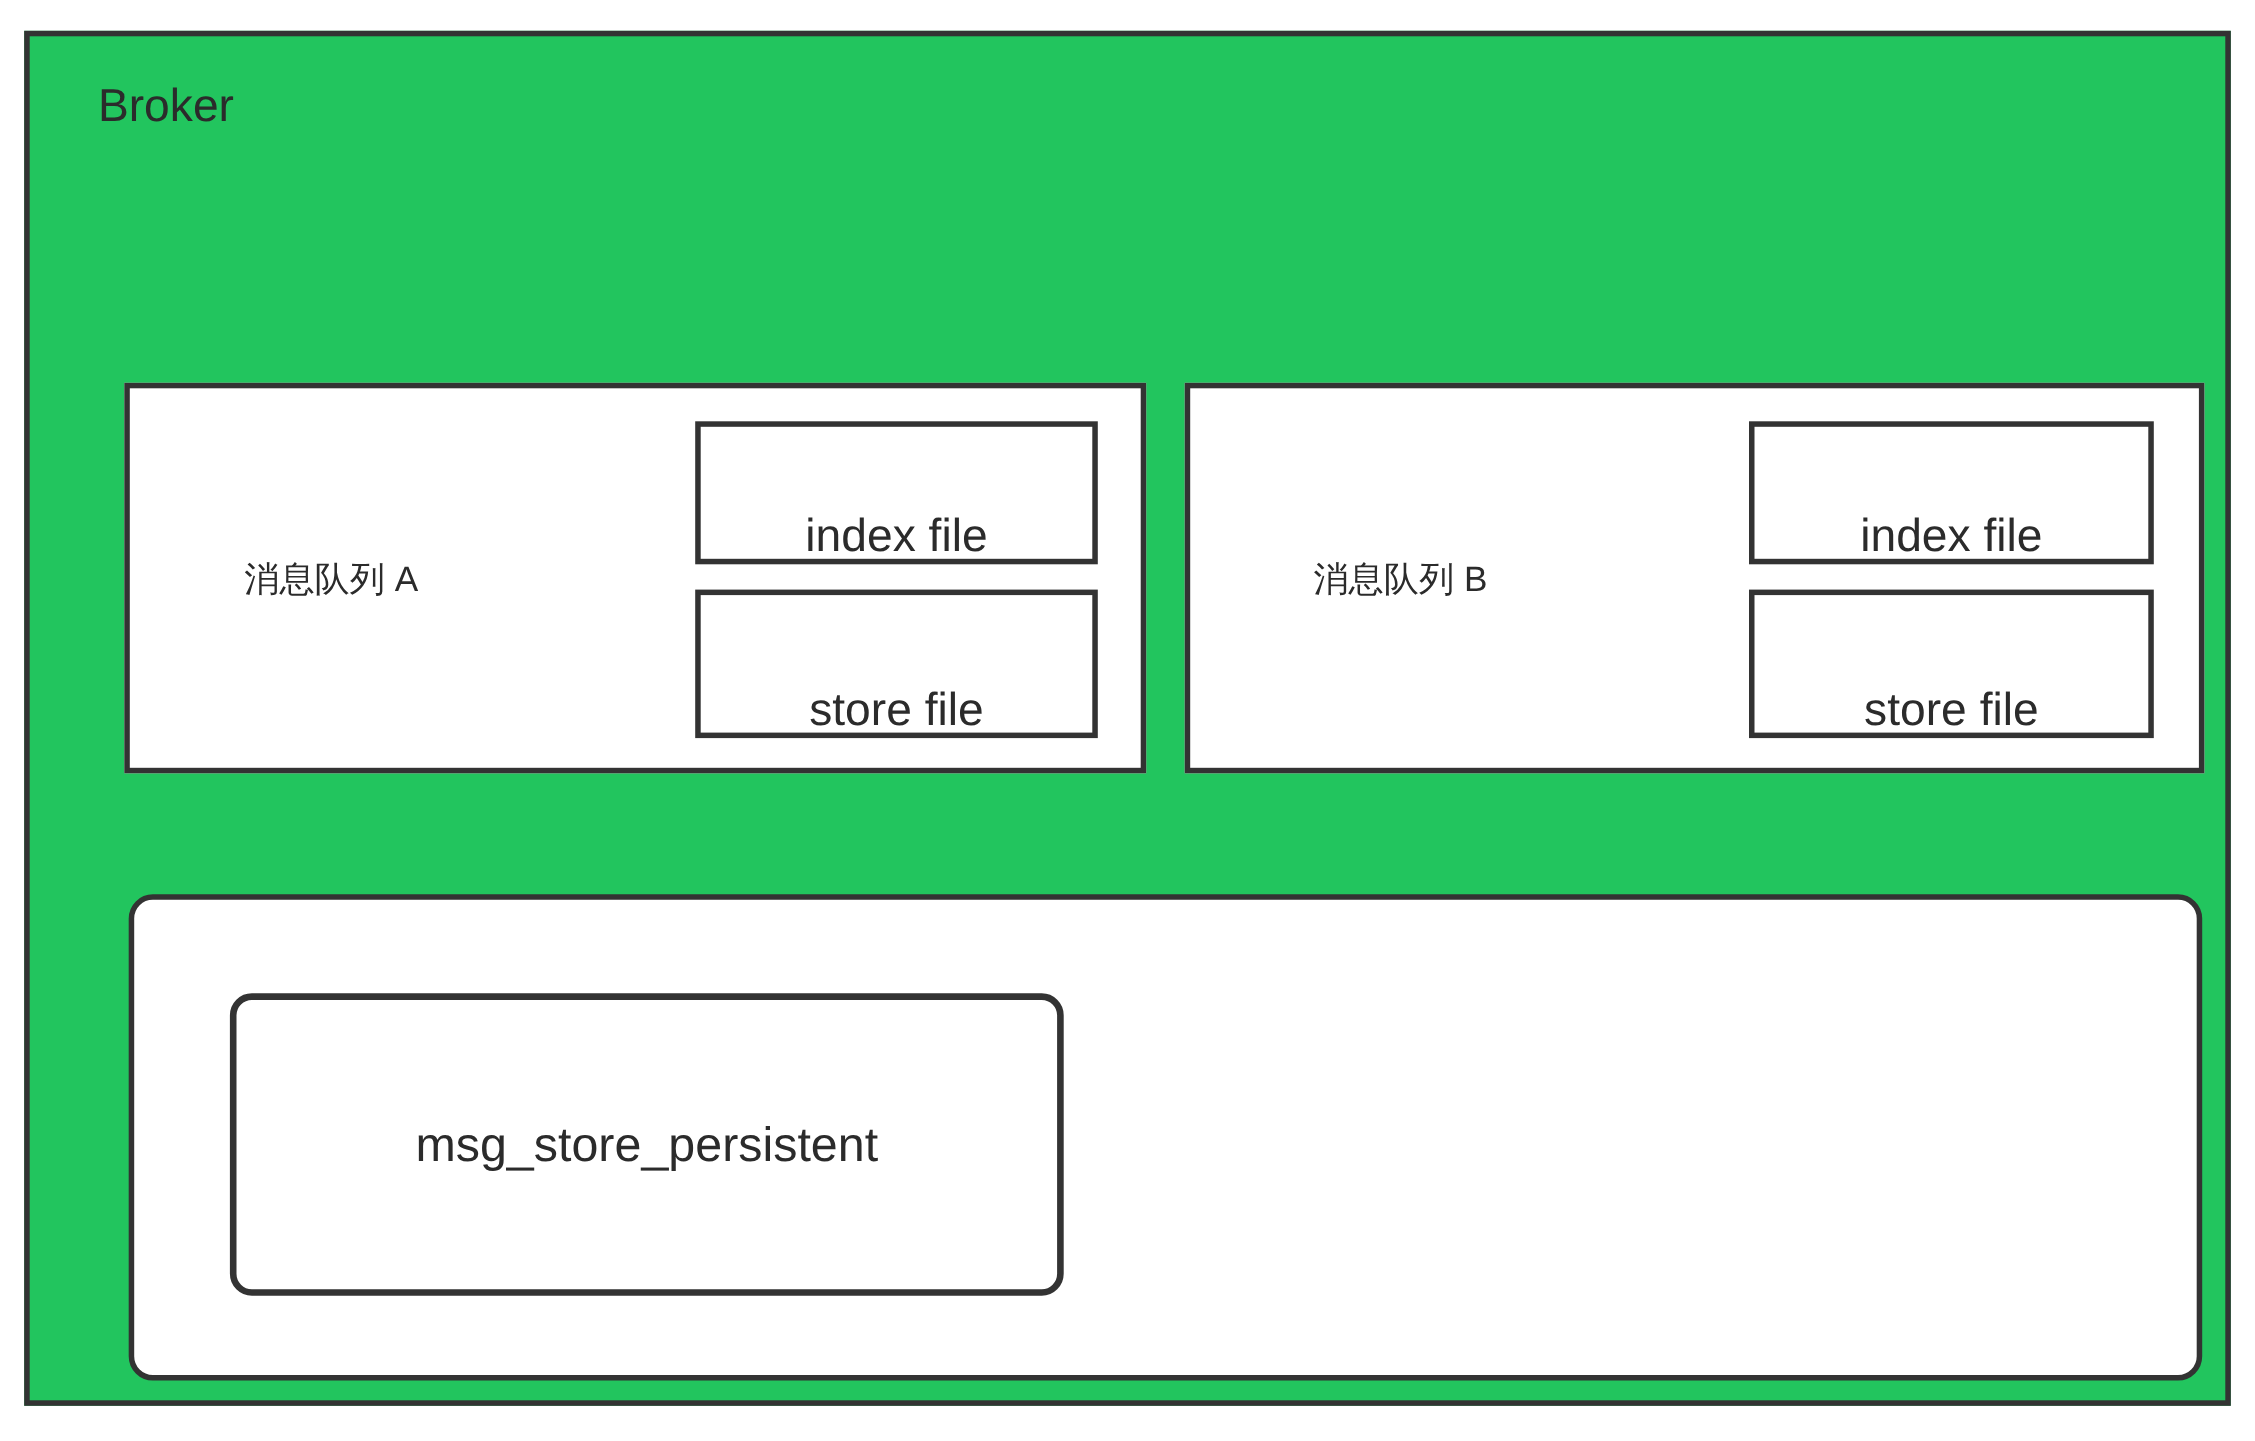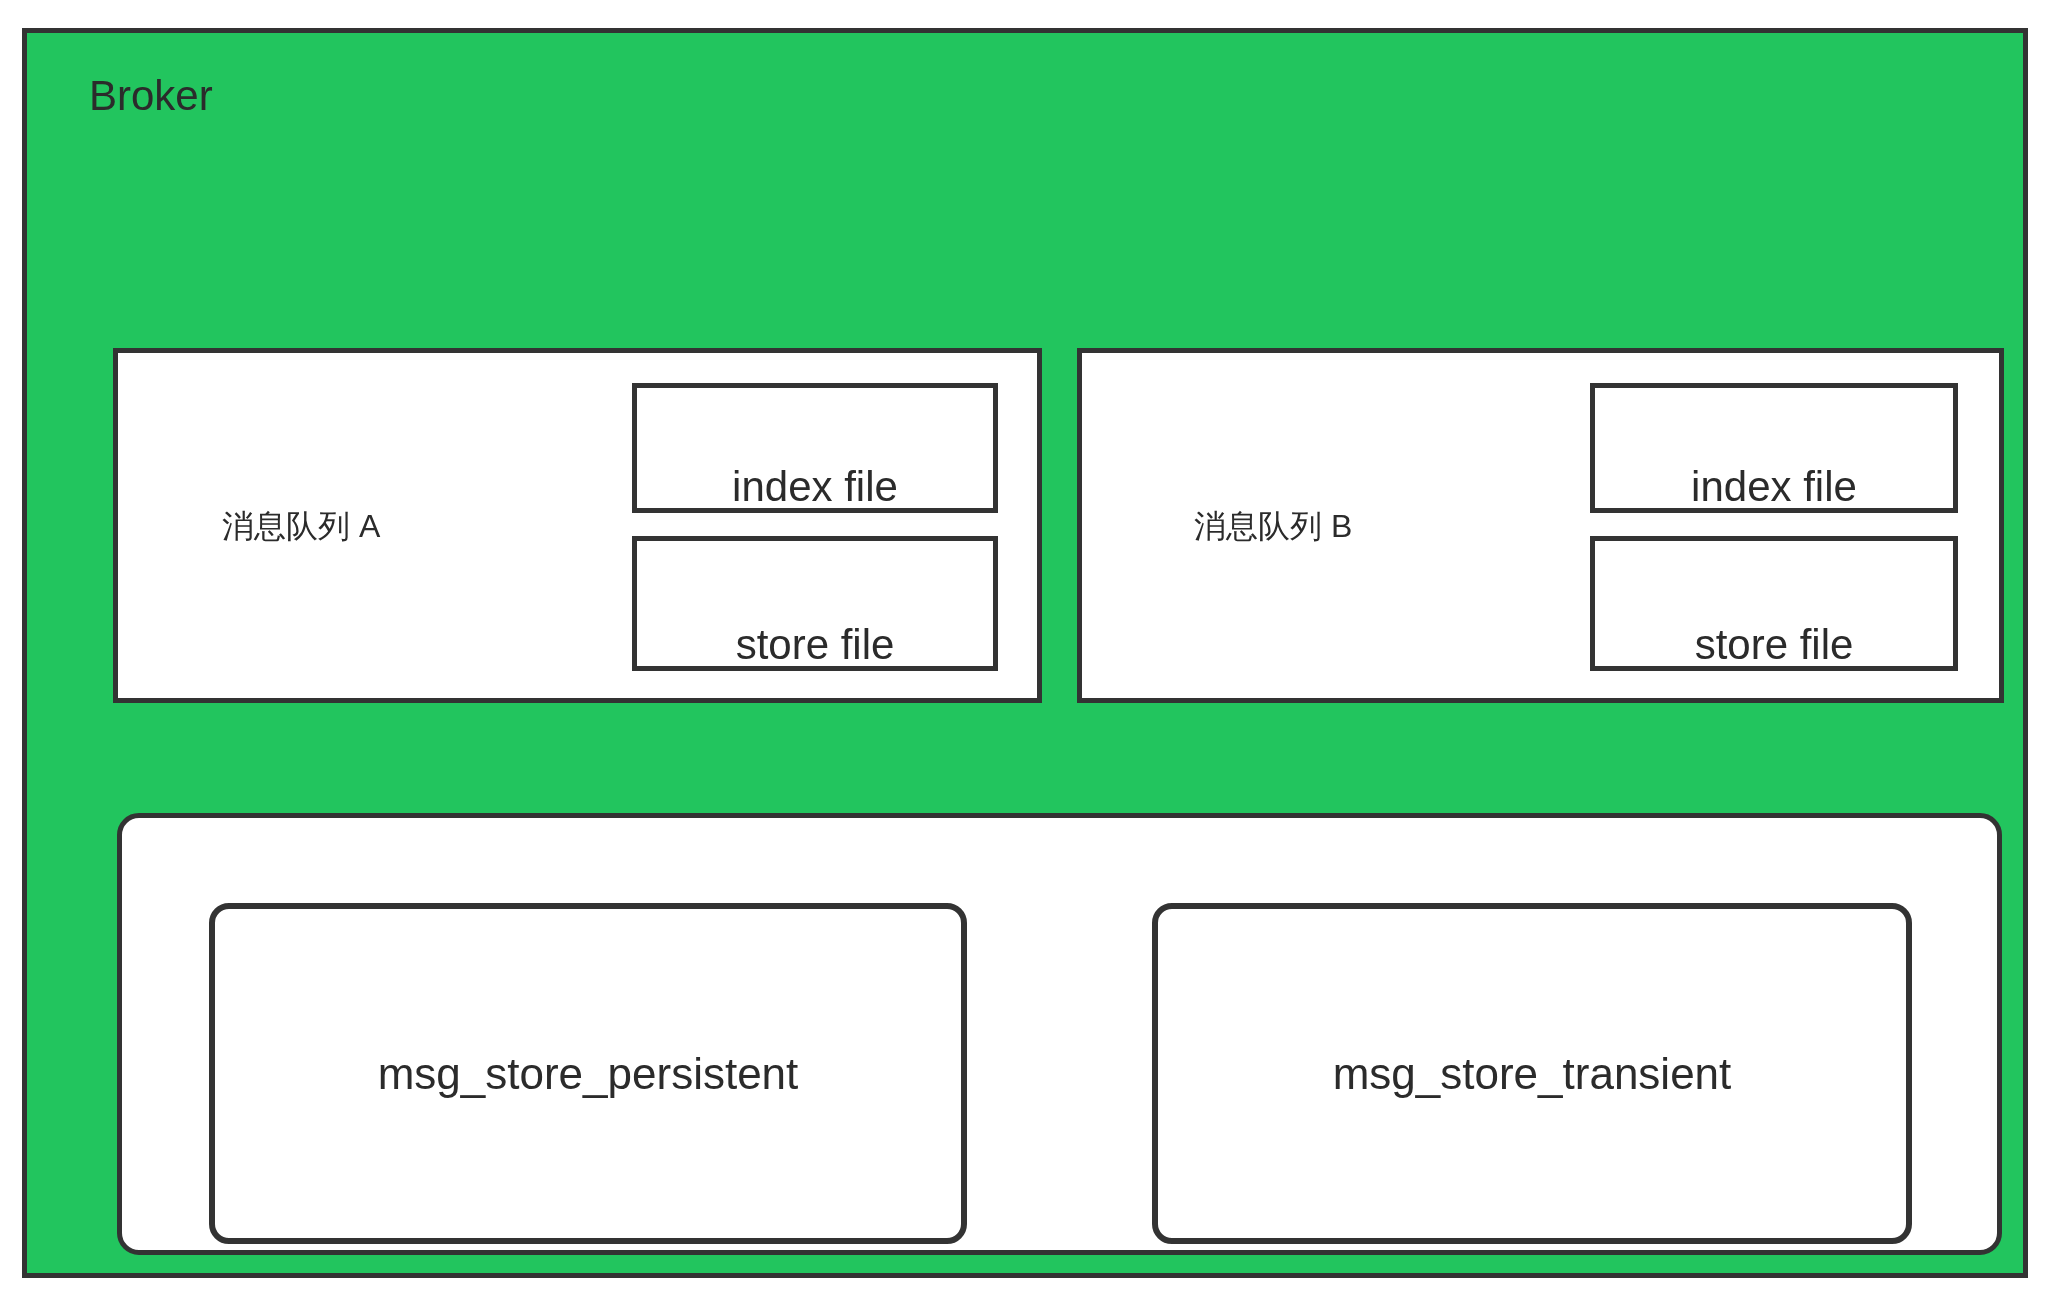--- a/index.html
+++ b/index.html
@@ -105,21 +105,21 @@
   .store-card {
     position: absolute;
     box-sizing: border-box;
     border: 6px solid #333333;
     border-radius: 20px;
     background: #ffffff;
     display: flex;
     align-items: center;
     justify-content: center;
     top: 85px;
-    height: 341px;
+    height: 275px;
   }
   .store-card .store-label {
     font-size: 44px;
     line-height: 1;
     white-space: nowrap;
     color: #2b2b2b;
   }
   .card-persistent { left: 87px;  width: 758px; }
   .card-transient  { left: 1030px; width: 760px; }
 </style>
@@ -155,20 +155,17 @@
         <span class="file-label">store file</span>
       </div>
     </div>
 
     <div class="store-container">
 
       <div class="store-card card-persistent">
         <span class="store-label">msg_store_persistent</span>
       </div>
 
-      <div class="store-card card-transient">
-        <span class="store-label">msg_store_transient</span>
-      </div>
 
     </div>
 
   </div>
 </div>
 
 </body></html>

